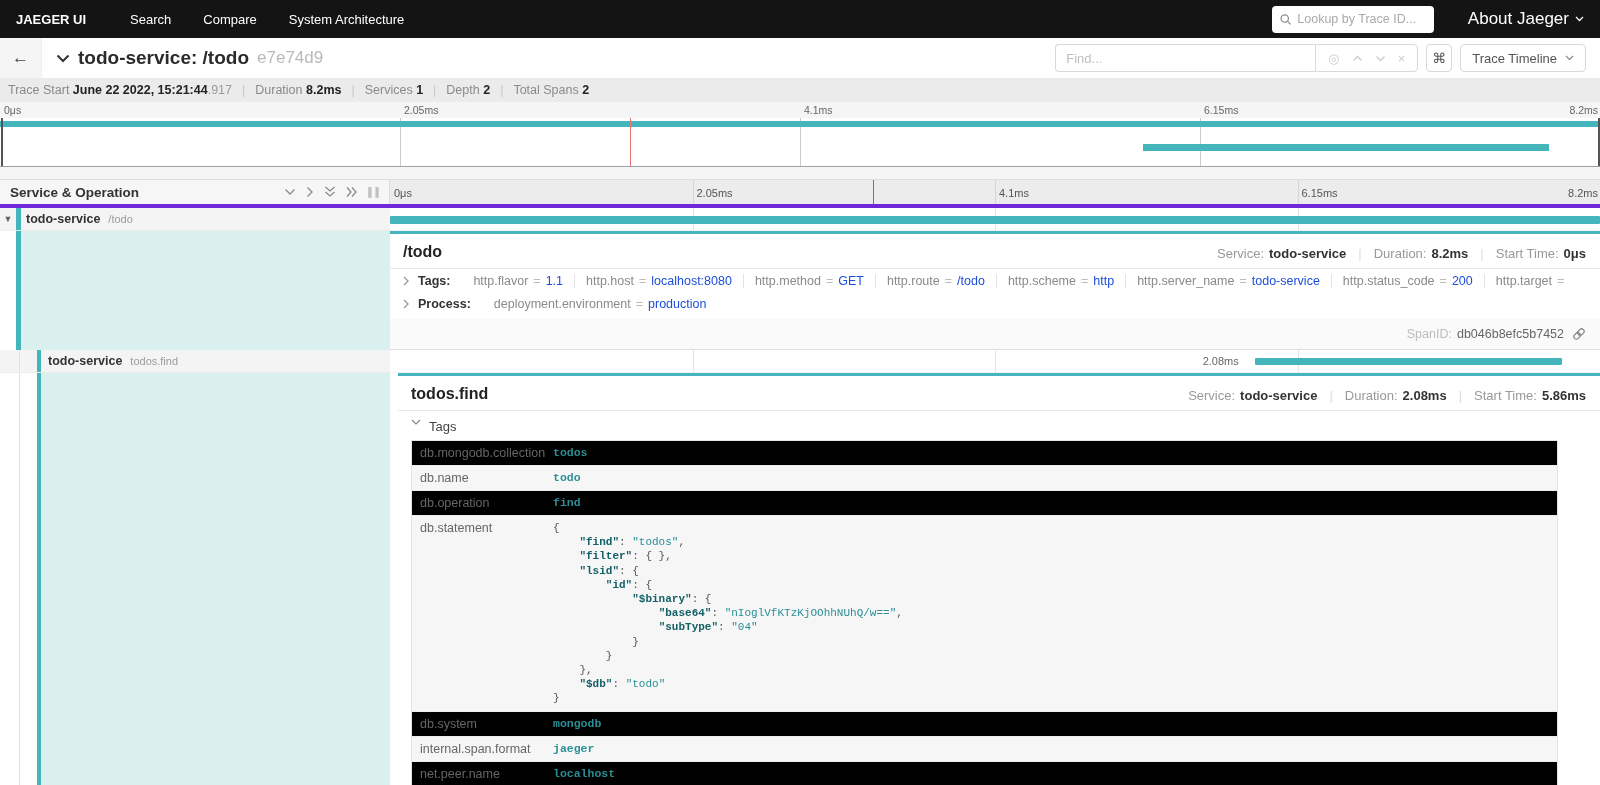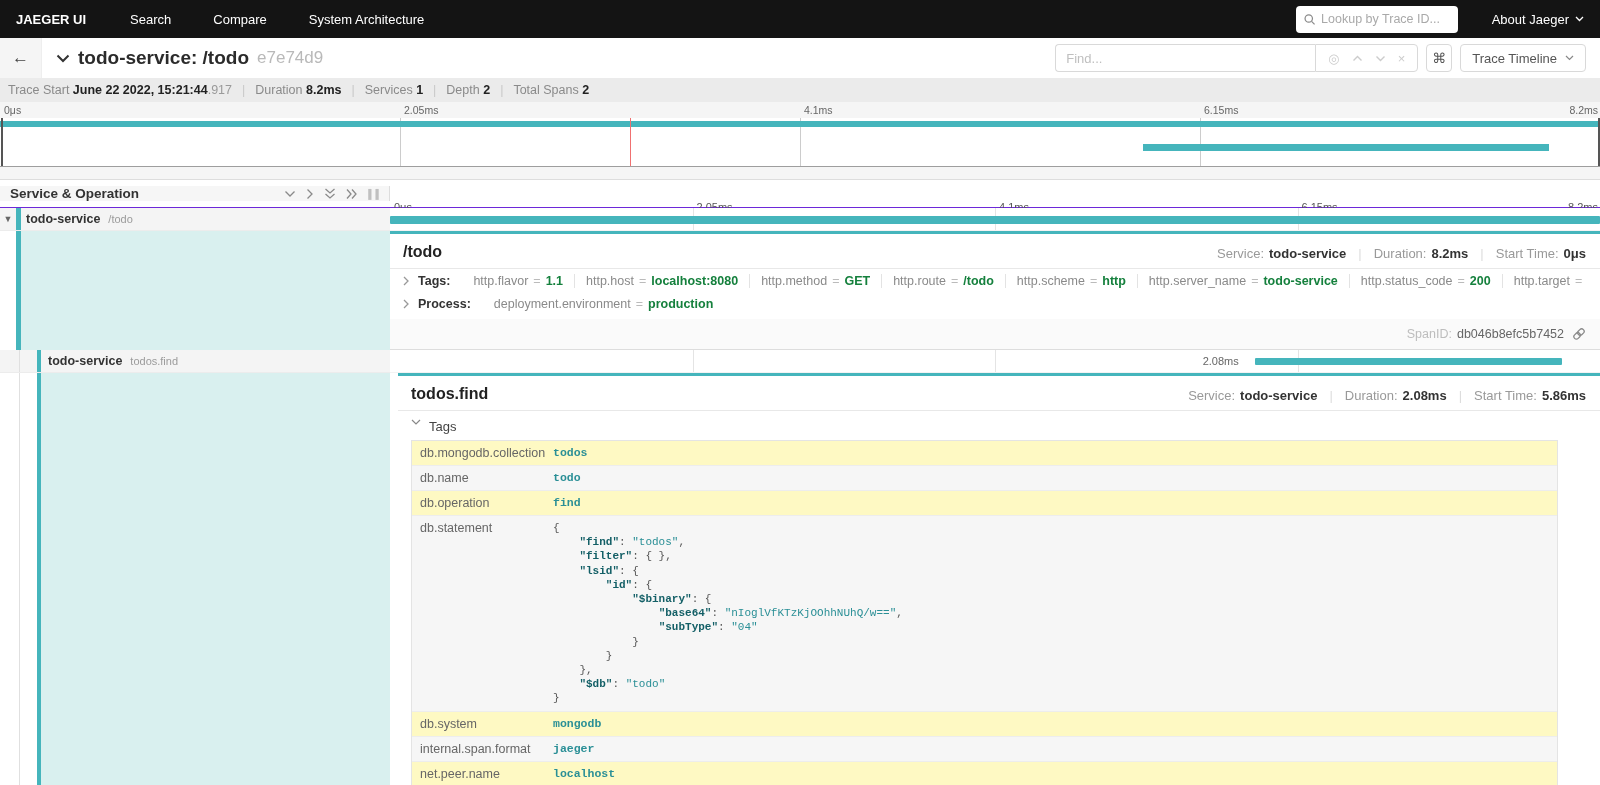--- a/index.html
+++ b/index.html
@@ -3,27 +3,27 @@
 <meta charset="utf-8">
 <style>
   * { margin:0; padding:0; box-sizing:border-box; }
   html,body { background:#fff; }
   body { font-family:"Liberation Sans", sans-serif; color:#333; }
   #app { position:relative; width:1600px; height:785px; overflow:hidden; background:#fff; }
 
   
   .topnav { height:38px; background:#141414; display:flex; align-items:center; padding:0 16px; }
   .brand { color:#fff; font-weight:bold; font-size:13px; margin-right:44px; }
-  .navitems { display:flex; gap:42px; }
+  .navitems { display:flex; gap:32px; }
   .navitem { color:#fff; font-size:13px; cursor:pointer; }
   .topnav .spacer { flex:1; }
   .lookup { display:flex; align-items:center; background:#fff; border-radius:4px; height:27px; width:162px; padding:0 8px; margin-right:34px; }
   .lookup input { border:none; outline:none; width:100%; font-size:12.5px; font-family:inherit; color:#333; margin-left:6px; }
   .lookup input::placeholder { color:#a9a9a9; }
-  .about { color:#fff; font-size:13px; display:flex; align-items:center; gap:6px; }
+  .about { color:#fff; font-size:17px; display:flex; align-items:center; gap:6px; }
 
   
   .trace-header { height:40px; background:#fff; display:flex; align-items:center; }
   .backbtn { width:42px; height:40px; background:#f5f5f5; display:flex; align-items:center; justify-content:center; font-size:17px; color:#444; border-right:1px solid #eee; cursor:pointer; }
   .title-collapser { margin:0 8px 0 14px; display:flex; align-items:center; cursor:pointer; }
   .trace-title { font-size:19px; font-weight:bold; color:#2b2b2b; }
   .trace-id { font-size:17px; color:#b9b9b9; margin-left:8px; }
   .trace-header .spacer { flex:1; }
   .findgroup { display:flex; align-items:stretch; height:28px; }
   .findgroup input { width:260px; border:1px solid #d9d9d9; border-right:none; border-radius:4px 0 0 4px; padding:12px 10px; font-size:13px; font-family:inherit; outline:none; color:#333; }
@@ -54,21 +54,21 @@
   .mm-gap { height:12px; background:#f5f5f5; }
 
   
   .grid { border-top:1px solid #ddd; }
   .row { display:flex; }
   .lcol { width:390px; position:relative; flex:none; }
   .tcell { flex:1; position:relative; }
   .gl { position:absolute; top:0; bottom:0; width:1px; background:#e4e4e4; }
   .g1 { left:25%; } .g2 { left:50%; } .g3 { left:75%; }
 
-  .ruler-row { height:28px; border-bottom:1px solid #6d28d9;align-items:center; }
+  .ruler-row { height:28px; border-bottom:4px solid #6d28d9; }
   .ruler-row .lcol { background:#f6f6f6; display:flex; align-items:center; padding:0 6px 0 10px; border-right:1px solid #ddd; }
   .so-title { font-size:13.5px; font-weight:bold; color:#333; flex:1; }
   .so-icons { display:flex; align-items:center; gap:10px; margin-right:10px; }
   .so-icons svg { display:block; cursor:pointer; }
   .grip { color:#c0c0c0; font-size:9px; letter-spacing:1px; cursor:col-resize; }
   .ruler-row .tcell { background:#ececec; font-size:11px; color:#555; }
   .ruler-row .vline { background:#d4d4d4; }
   .ruler-row .tick { top:7px; }
   .ruler-cursor { position:absolute; top:0; bottom:0; width:1px; background:#e04b4b; }
 
@@ -93,31 +93,31 @@
   .meta { display:flex; align-items:center; font-size:13px; color:#999; white-space:nowrap; }
   .meta b { color:#333; margin-left:5px; }
   .meta .sep { margin:0 12px; color:#ddd; }
 
   .acc-line { display:flex; align-items:center; padding:5px 14px 4px 13px; font-size:12.5px; cursor:pointer; }
   .acc-line .chev { color:#999; margin-right:9px; display:flex; }
   .acc-label { font-weight:bold; color:#333; margin-right:12px;text-align:center; }
   .pills { display:flex; align-items:center; overflow:hidden; white-space:nowrap; }
   .pill { padding:0 11px; border-right:1px solid #e3e3e3; font-size:12.5px; }
   .pill:last-child { border-right:none; }
-  .pk { color:#8a8a8a; } .peq { color:#bbb; margin:0 5px; } .pv { color:#15803d; font-weight:700; }
+  .pk { color:#8a8a8a; } .peq { color:#bbb; margin:0 5px; } .pv { color:#1d4ed8; font-weight:400; }
   .card-foot { margin-top:auto; background:#fafafa; height:30px; display:flex; align-items:center; justify-content:flex-end; padding-right:14px; font-size:12.5px; }
   .spanid-label { color:#bdbdbd; }
   .spanid-value { color:#666; margin-left:5px; }
   .linkicon { margin-left:8px; display:flex; cursor:pointer; }
 
   .tags-section-head { display:flex; padding:8px 14px 6px 13px; font-size:13px; color:#444; cursor:pointer; }
   .tags-section-head .chev { color:#888; margin-right:8px; display:flex; }
 
   .kvtable { margin:0 42px 0 13px; border:1px solid #e4e4e4; background:#fff; }
-  .kvrow { display:flex; border-bottom:1px solid #ededed; background:#fef9c3; }
+  .kvrow { display:flex; border-bottom:1px solid #ededed; background:#000000; }
   .kvrow:last-child { border-bottom:none; }
   .kvrow.alt { background:#f6f6f6; }
   .kcell { width:133px; flex:none; padding:5px 8px; font-size:12.5px; color:#666; }
   .vcell { flex:1; padding:5px 8px; font-family:"Liberation Mono","DejaVu Sans Mono",monospace; font-size:11.5px; color:#2a8f96; font-weight:600; min-width:0; }
   .vcell pre { font-family:inherit; font-size:11px; line-height:14.2px; font-weight:normal; color:#555; white-space:pre; }
   .jk { color:#135f66; font-weight:bold; }
   .jv { color:#2a8f96; }
 
   svg.icon { display:block; }
 </style>

